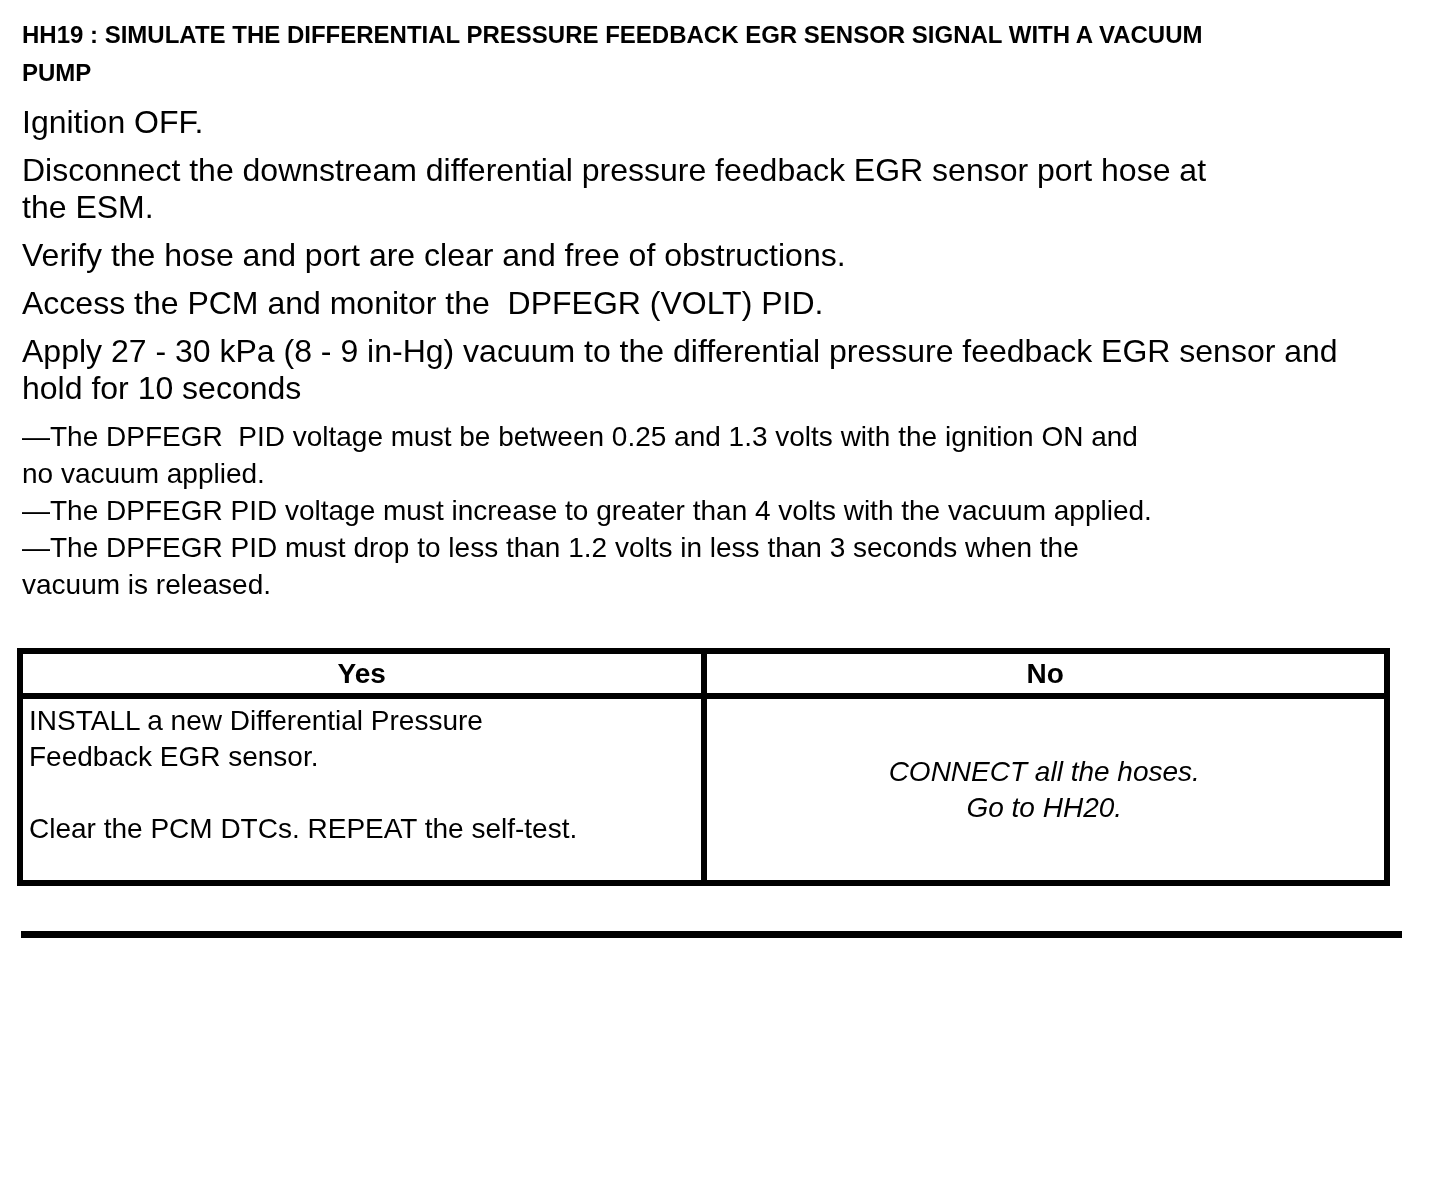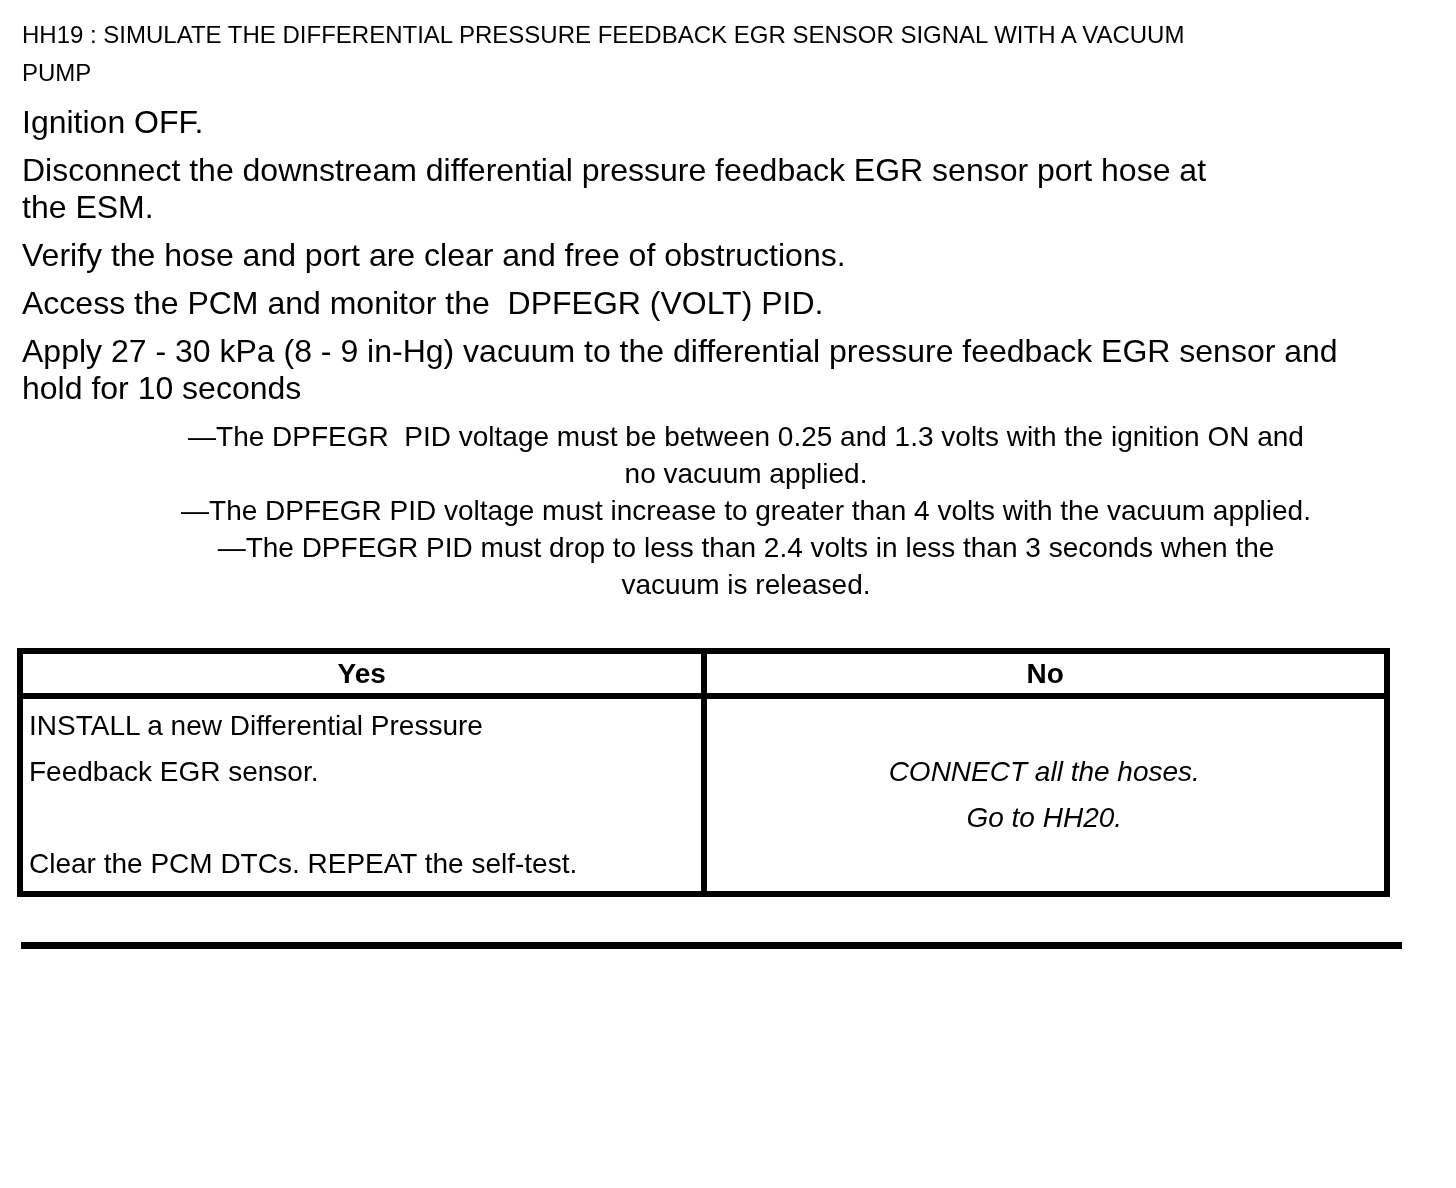--- a/index.html
+++ b/index.html
@@ -8,32 +8,32 @@
     color: #000000;
     font-family: "Liberation Sans", sans-serif;
   }
   body { width: 1456px; height: 1188px; overflow: hidden; }
   .page { padding: 16px 20px 0 22px; }
 
   .t { white-space: pre-wrap; }
 
   h1.title {
     font-size: 24px;
-    font-weight: normal;
+    font-weight: bold;
     line-height: 38px;
     margin-bottom: 12px;
   }
 
   p.step {
     font-size: 32px;
     line-height: 37px;
     margin-bottom: 11px;
   }
 
-  .reqs { margin-left: 34px; margin-bottom: 11px; text-align: center; }
+  .reqs { margin-bottom: 11px; }
   p.req { font-size: 28px; line-height: 37px; }
 
   p.question {
     font-size: 28px;
     font-weight: bold;
     line-height: 37px;
   }
 
   table.decision {
     border-collapse: collapse;
@@ -48,21 +48,21 @@
     font-size: 28px;
   }
   .decision th {
     height: 45px;
     font-weight: bold;
     text-align: center;
     vertical-align: middle;
   }
   .decision td {
     height: 187px;
-    line-height: 46px;
+    line-height: 36px;
     vertical-align: top;
     padding: 4px 8px 4px 6px;
   }
   td.no-cell {
     text-align: center;
     vertical-align: middle;
     font-style: italic;
   }
 
   .bottom-rule {
@@ -86,21 +86,21 @@
 the ESM.</p>
   <p class="step t">Verify the hose and port are clear and free of obstructions.</p>
   <p class="step t">Access the PCM and monitor the  DPFEGR (VOLT) PID.</p>
   <p class="step t">Apply 27 - 30 kPa (8 - 9 in-Hg) vacuum to the differential pressure feedback EGR sensor and
 hold for 10 seconds</p>
 
   <div class="reqs">
     <p class="req t">—The DPFEGR  PID voltage must be between 0.25 and 1.3 volts with the ignition ON and
 no vacuum applied.</p>
     <p class="req t">—The DPFEGR PID voltage must increase to greater than 4 volts with the vacuum applied.</p>
-    <p class="req t">—The DPFEGR PID must drop to less than 2.4 volts in less than 3 seconds when the
+    <p class="req t">—The DPFEGR PID must drop to less than 1.2 volts in less than 3 seconds when the
 vacuum is released.</p>
   </div>
 
 
   <table class="decision">
     <thead>
       <tr>
         <th class="t">Yes</th>
         <th class="t">No</th>
       </tr>

